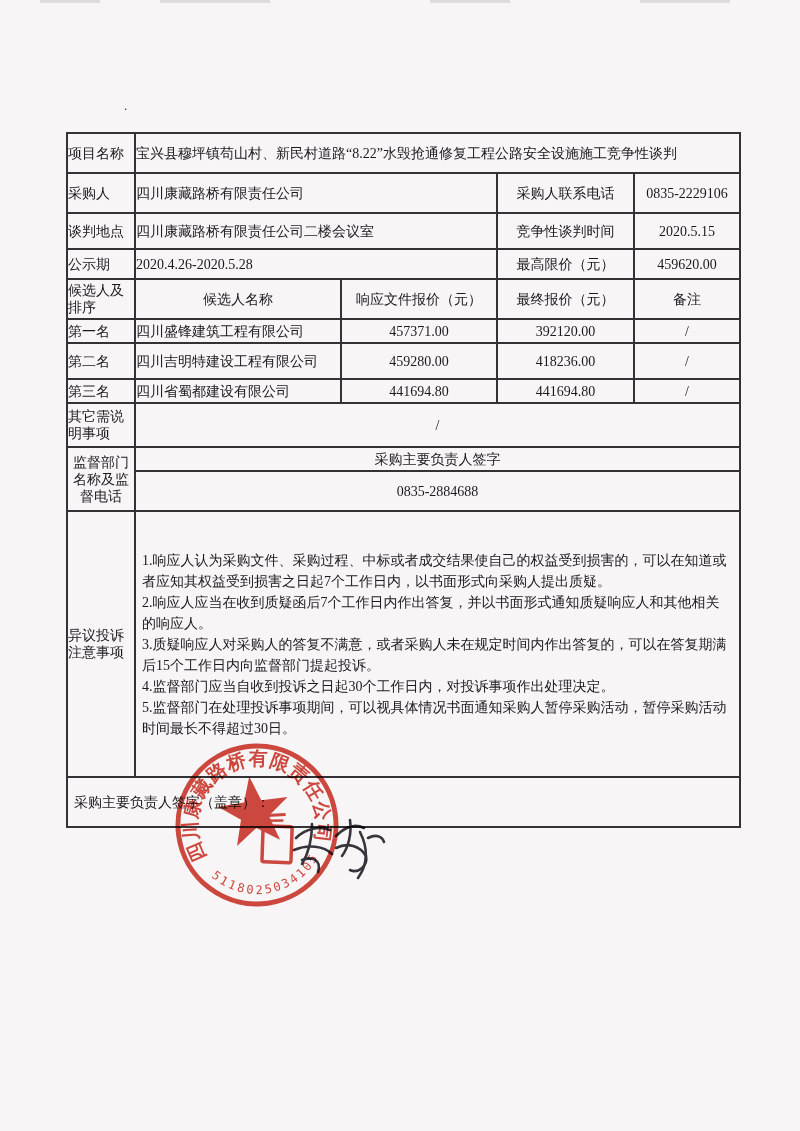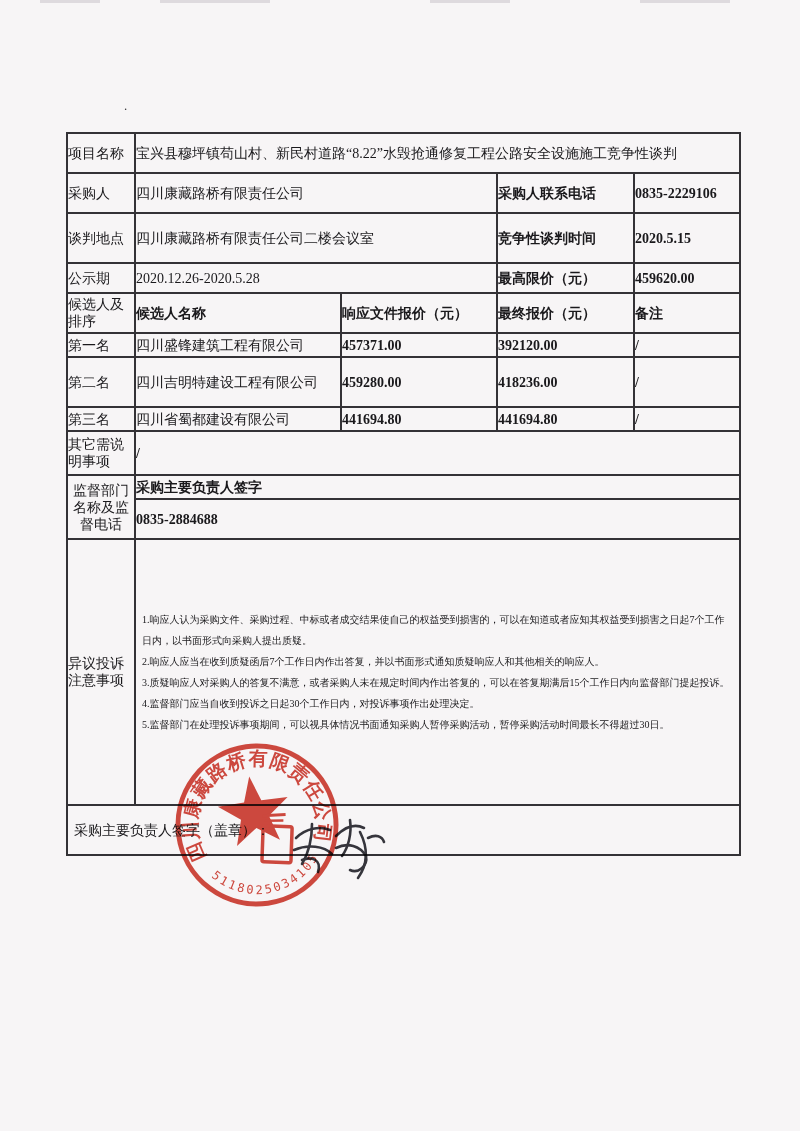--- a/index.html
+++ b/index.html
@@ -26,26 +26,26 @@
   }
   table.result td {
     border:2px solid #343236;
     font-size:14px; line-height:17px;
     padding:2px 0; vertical-align:middle;
     overflow:hidden;
   }
   td.lbl { text-align:left; padding-left:3px; padding-right:2px; }
   td.lbl-c { text-align:center; padding-left:2px; padding-right:2px; }
   td.left { text-align:left; }
-  td.c { text-align:left;font-weight:bold; }
+  td.c { text-align:center; }
   .objection-cell { padding:6px 8px 6px 6px !important; }
-  .objection-item { font-size:10px; line-height:21px; text-align:left; }
+  .objection-item { font-size:14px; line-height:21px; text-align:left; }
   .sig-cell { text-align:left; padding-left:6px !important; font-size:14px; }
 
-  .r40 { height:40px; } .r38 { height:50px; } .r30 { height:30px;margin-top:34px; }
+  .r40 { height:40px; } .r38 { height:36px; } .r30 { height:30px;margin-top:34px; }
   .r36 { height:24px; } .r42 { height:44px; } .r266 { height:266px; }
   .r50 { height:50px; }
 
   .stamp-wrap { position:absolute; left:155px; top:723px; width:204px; height:204px;
                 mix-blend-mode:multiply; opacity:0.9; }
   .sign-wrap  { position:absolute; left:272px; top:798px; width:150px; height:110px;
                 mix-blend-mode:multiply; }
 </style>
 </head>
 <body>
@@ -81,21 +81,21 @@
         <td class="c">0835-2229106</td>
       </tr>
       <tr class="r38">
         <td class="lbl">谈判地点</td>
         <td class="left" colspan="2">四川康藏路桥有限责任公司二楼会议室</td>
         <td class="c">竞争性谈判时间</td>
         <td class="c">2020.5.15</td>
       </tr>
       <tr class="r30">
         <td class="lbl">公示期</td>
-        <td class="left" colspan="2">2020.12.26-2020.5.28</td>
+        <td class="left" colspan="2">2020.4.26-2020.5.28</td>
         <td class="c">最高限价（元）</td>
         <td class="c">459620.00</td>
       </tr>
       <tr class="r36">
         <td class="lbl">候选人及排序</td>
         <td class="c">候选人名称</td>
         <td class="c">响应文件报价（元）</td>
         <td class="c">最终报价（元）</td>
         <td class="c">备注</td>
       </tr>

